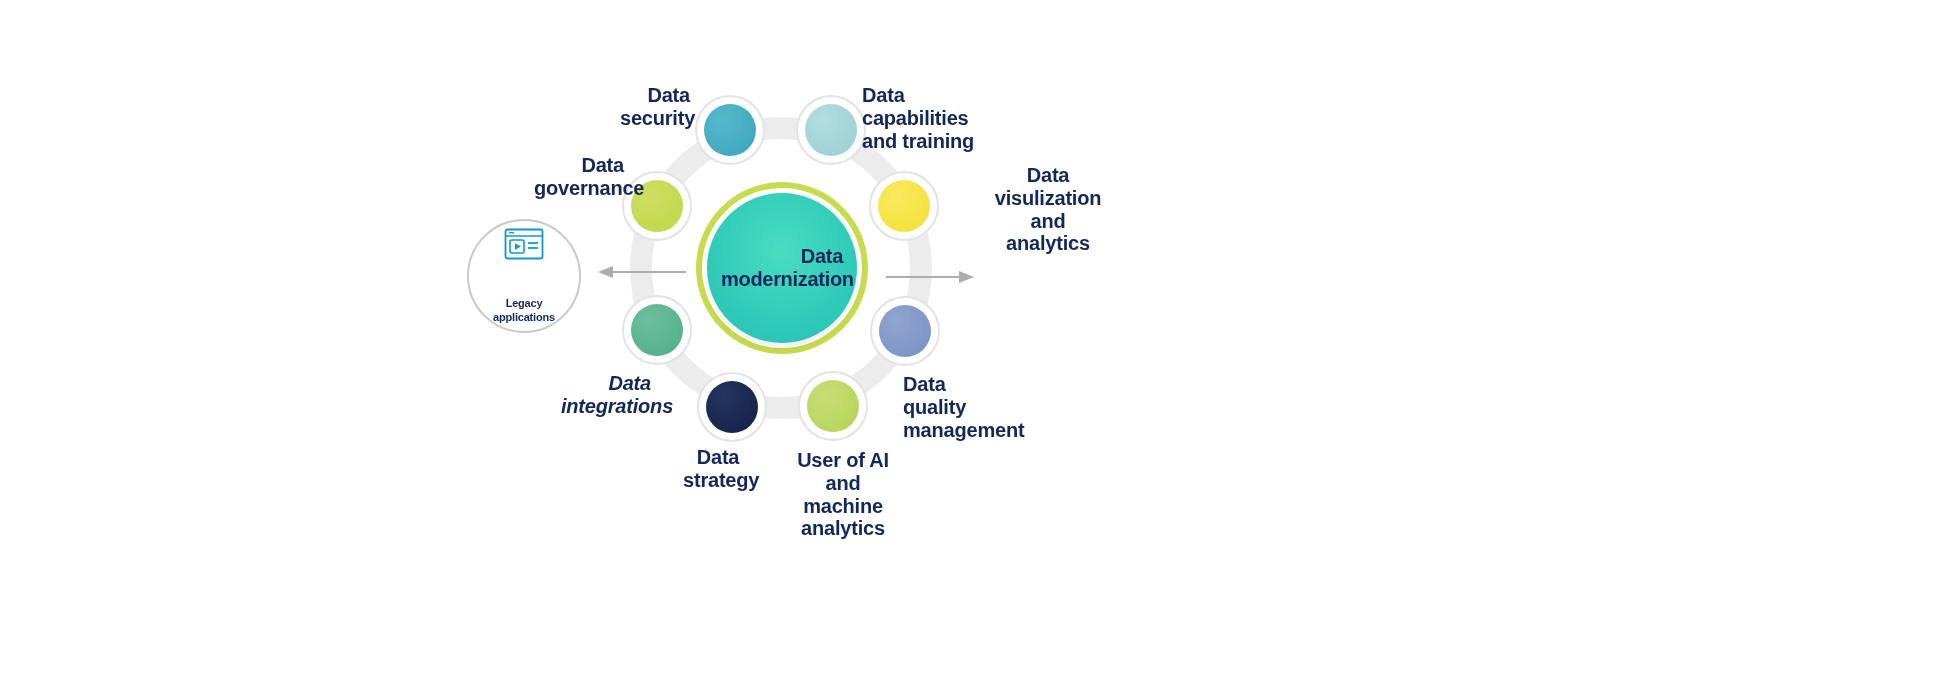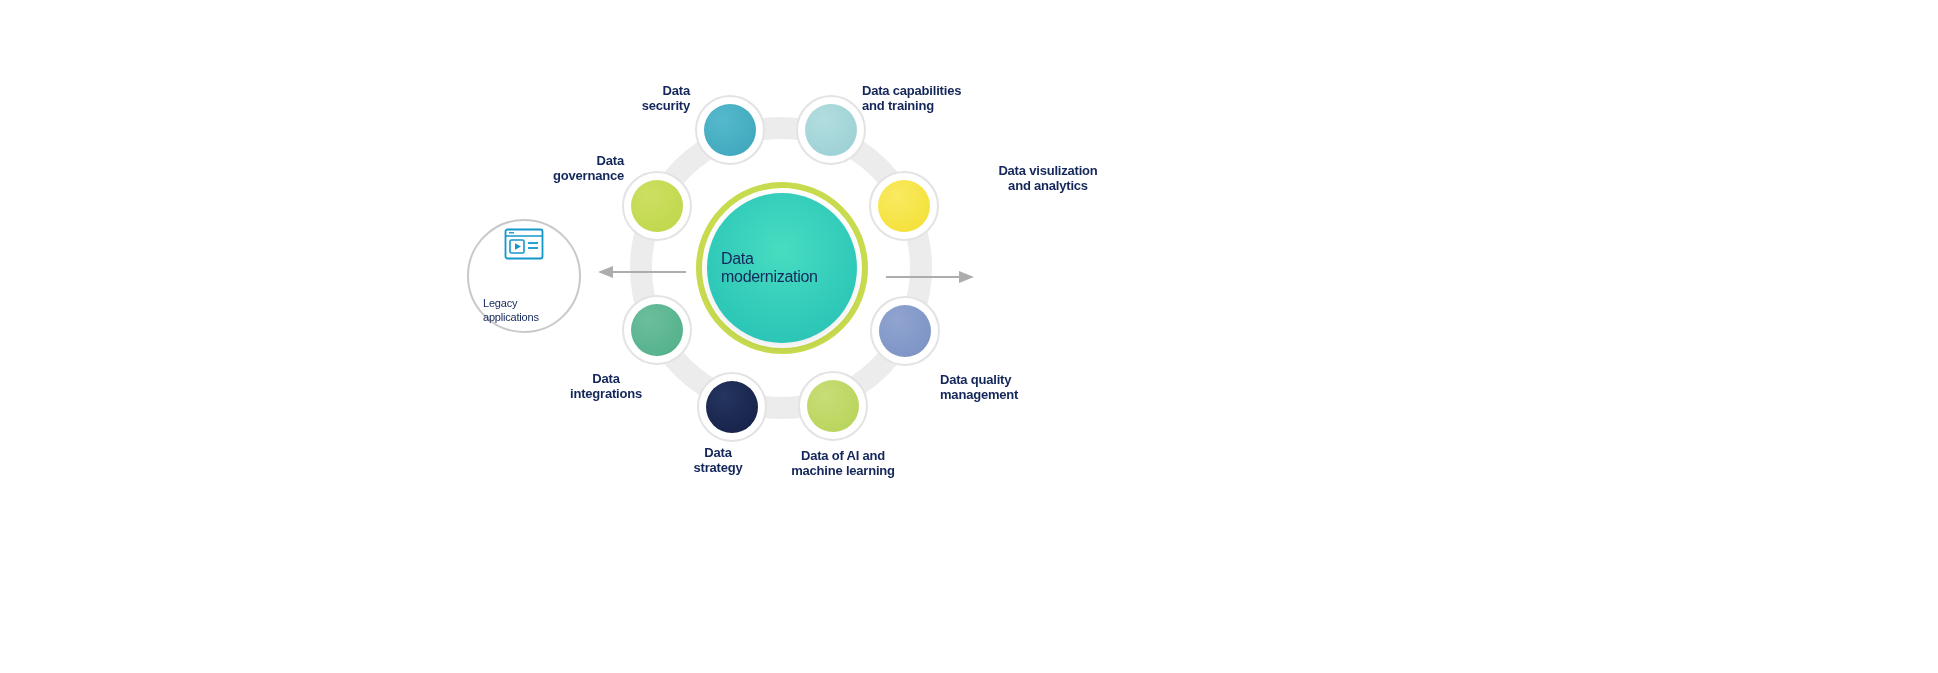--- a/index.html
+++ b/index.html
@@ -18,21 +18,21 @@
     border:6px solid #C8DA4E;border-radius:50%;box-sizing:border-box;
     background:#fff;display:flex;align-items:center;justify-content:center;
   }
   .center-inner{
     width:150px;height:150px;border-radius:50%;
     background:radial-gradient(circle at 50% 38%, #47DDC1 0%, #2EC8B8 68%, #28BEB1 100%);
     display:flex;align-items:center;justify-content:center;
     box-shadow:0 4px 10px rgba(0,0,0,0.08);
   }
   .center-label{
-    width:122px;text-align:left;font-size:16px;font-weight:normal;color:#14275A;
+    width:122px;text-align:right;font-size:20px;font-weight:bold;color:#14275A;
     line-height:1.15;letter-spacing:-0.3px;
   }
   
   .node{
     position:absolute;width:70px;height:70px;background:#fff;
     border:2px solid #E3E3E3;border-radius:50%;box-sizing:border-box;
     display:flex;align-items:center;justify-content:center;
   }
   .dot{width:52px;height:52px;border-radius:50%;}
   .c-security{background:radial-gradient(circle at 35% 30%, #55B9CC, #3BA4BA);}
@@ -46,41 +46,41 @@
   .p-security{left:695px;top:95px;}
   .p-capabilities{left:796px;top:95px;}
   .p-visualization{left:869px;top:171px;}
   .p-quality{left:870px;top:296px;}
   .p-ai{left:798px;top:371px;}
   .p-strategy{left:697px;top:372px;}
   .p-integrations{left:622px;top:295px;}
   .p-governance{left:622px;top:171px;}
   
   .label{
-    position:absolute;font-weight:bold;color:#14275A;font-size:13px;
+    position:absolute;font-weight:bold;color:#14275A;font-size:20px;
     line-height:1.14;letter-spacing:-0.2px;
   }
   .l-security{left:620px;top:84px;width:70px;text-align:right;}
   .l-capabilities{left:862px;top:84px;width:120px;text-align:left;}
   .l-visualization{left:987px;top:164px;width:122px;text-align:center;}
-  .l-quality{left:903px;top:373px;width:96px;text-align:left;margin-left:37px;}
+  .l-quality{left:903px;top:373px;width:96px;text-align:left;}
   .l-ai{left:788px;top:449px;width:110px;text-align:center;}
   .l-strategy{left:683px;top:446px;width:70px;text-align:center;}
-  .l-integrations{left:561px;top:372px;width:90px;text-align:center;}
+  .l-integrations{left:561px;top:372px;width:90px;text-align:right;font-style:italic;}
   .l-governance{left:534px;top:154px;width:90px;text-align:right;}
   
   .side-circle{
     position:absolute;width:114px;height:114px;border:2px solid #C9C9C9;border-radius:50%;
     box-sizing:border-box;background:#fff;
     display:flex;flex-direction:column;align-items:center;justify-content:center;gap:5px;
   }
   .side-left{left:467px;top:219px;}
   .side-right{left:986px;top:219px;}
   .side-label{
-    width:82px;font-size:11px;font-weight:normal;color:#14275A;
+    width:82px;text-align:center;font-size:11px;font-weight:bold;color:#14275A;
     line-height:1.2;letter-spacing:-0.2px;margin-top:28px;
   }
   .arrow{position:absolute;}
   .arrow-left{left:598px;top:263px;}
   .arrow-right{left:884px;top:268px;}
 </style>
 </head>
 <body>
 
 <div class="canvas">
@@ -128,21 +128,21 @@
     <div class="dot c-integrations"></div>
   </div>
   <div class="node p-governance">
     <div class="dot c-governance"></div>
   </div>
 
   <div class="label l-security">Data security</div>
   <div class="label l-capabilities">Data capabilities and training</div>
   <div class="label l-visualization">Data visulization and analytics</div>
   <div class="label l-quality">Data quality management</div>
-  <div class="label l-ai">Data of AI and machine learning</div>
+  <div class="label l-ai">User of AI and machine analytics</div>
   <div class="label l-strategy">Data strategy</div>
   <div class="label l-integrations">Data integrations</div>
   <div class="label l-governance">Data governance</div>
 
   <div class="side-circle side-left">
     <span>
       <svg width="40" height="32" viewBox="0 0 40 32">
         <rect x="1.5" y="1.5" width="37" height="29" rx="2" fill="none" stroke="#1596CB" stroke-width="1.8"></rect>
         <line x1="1.5" y1="8" x2="38.5" y2="8" stroke="#1596CB" stroke-width="1.5"></line>
         <line x1="5" y1="4.8" x2="10" y2="4.8" stroke="#1596CB" stroke-width="1.4"></line>

